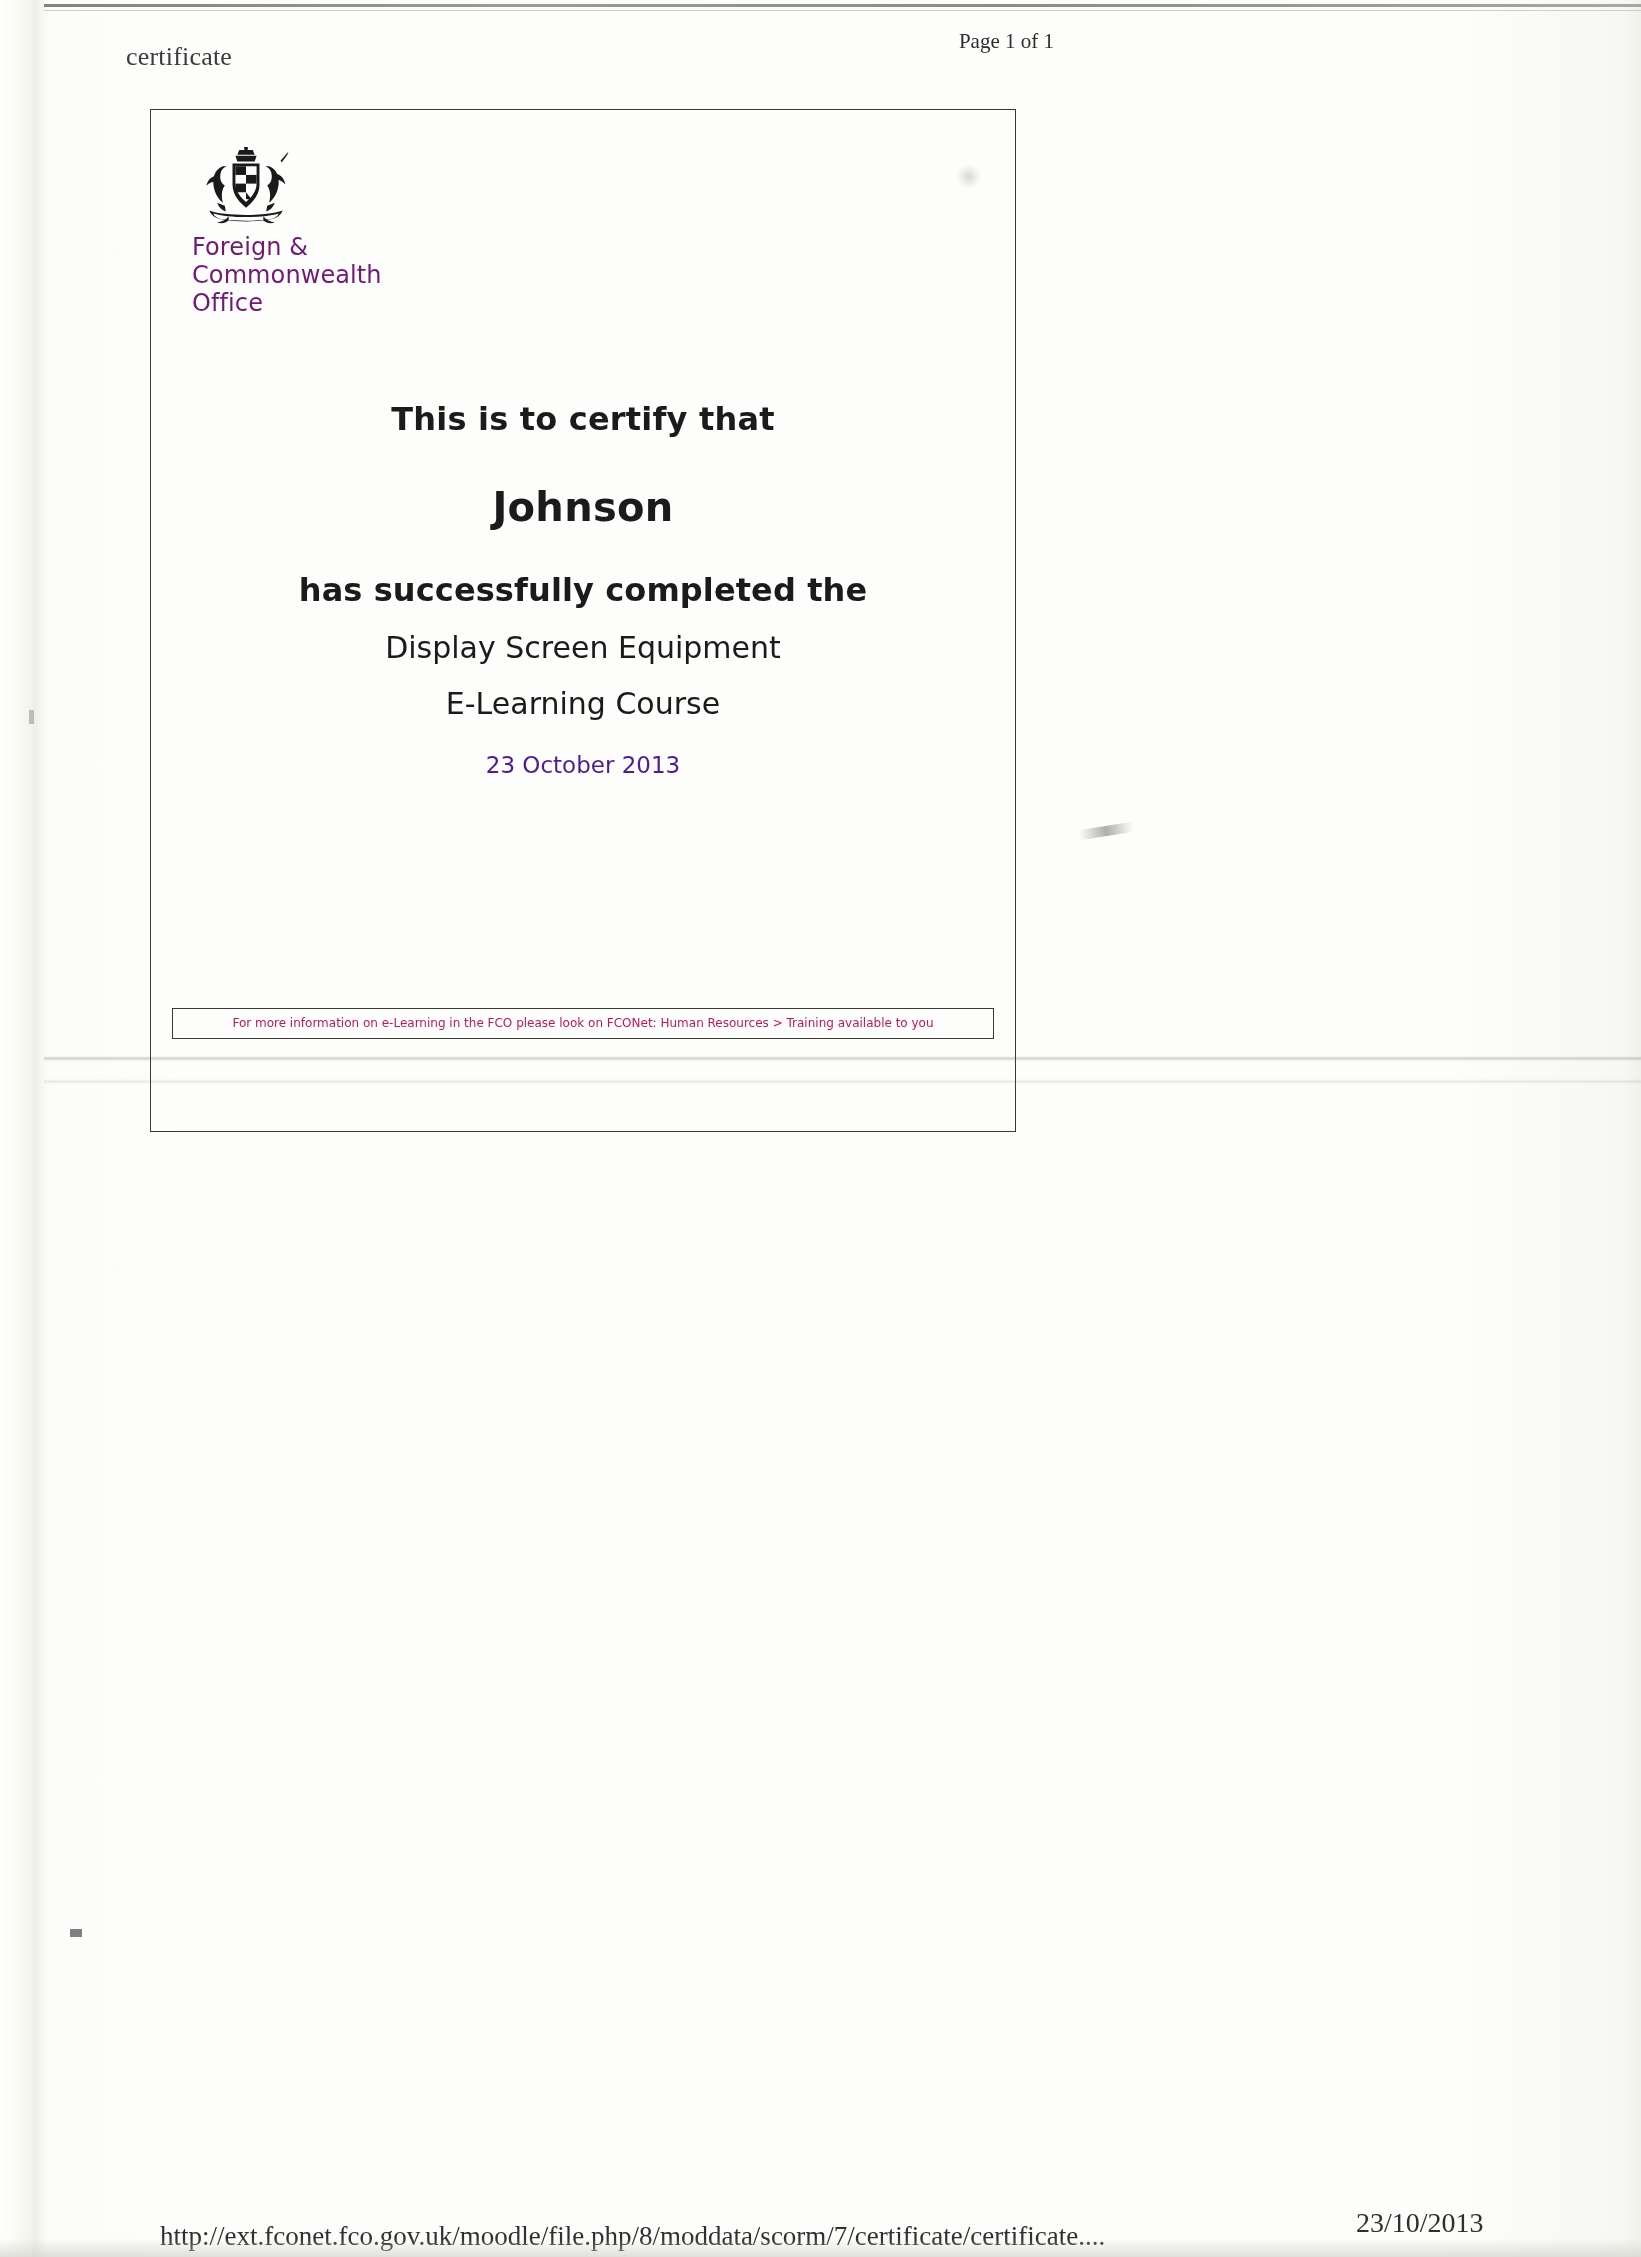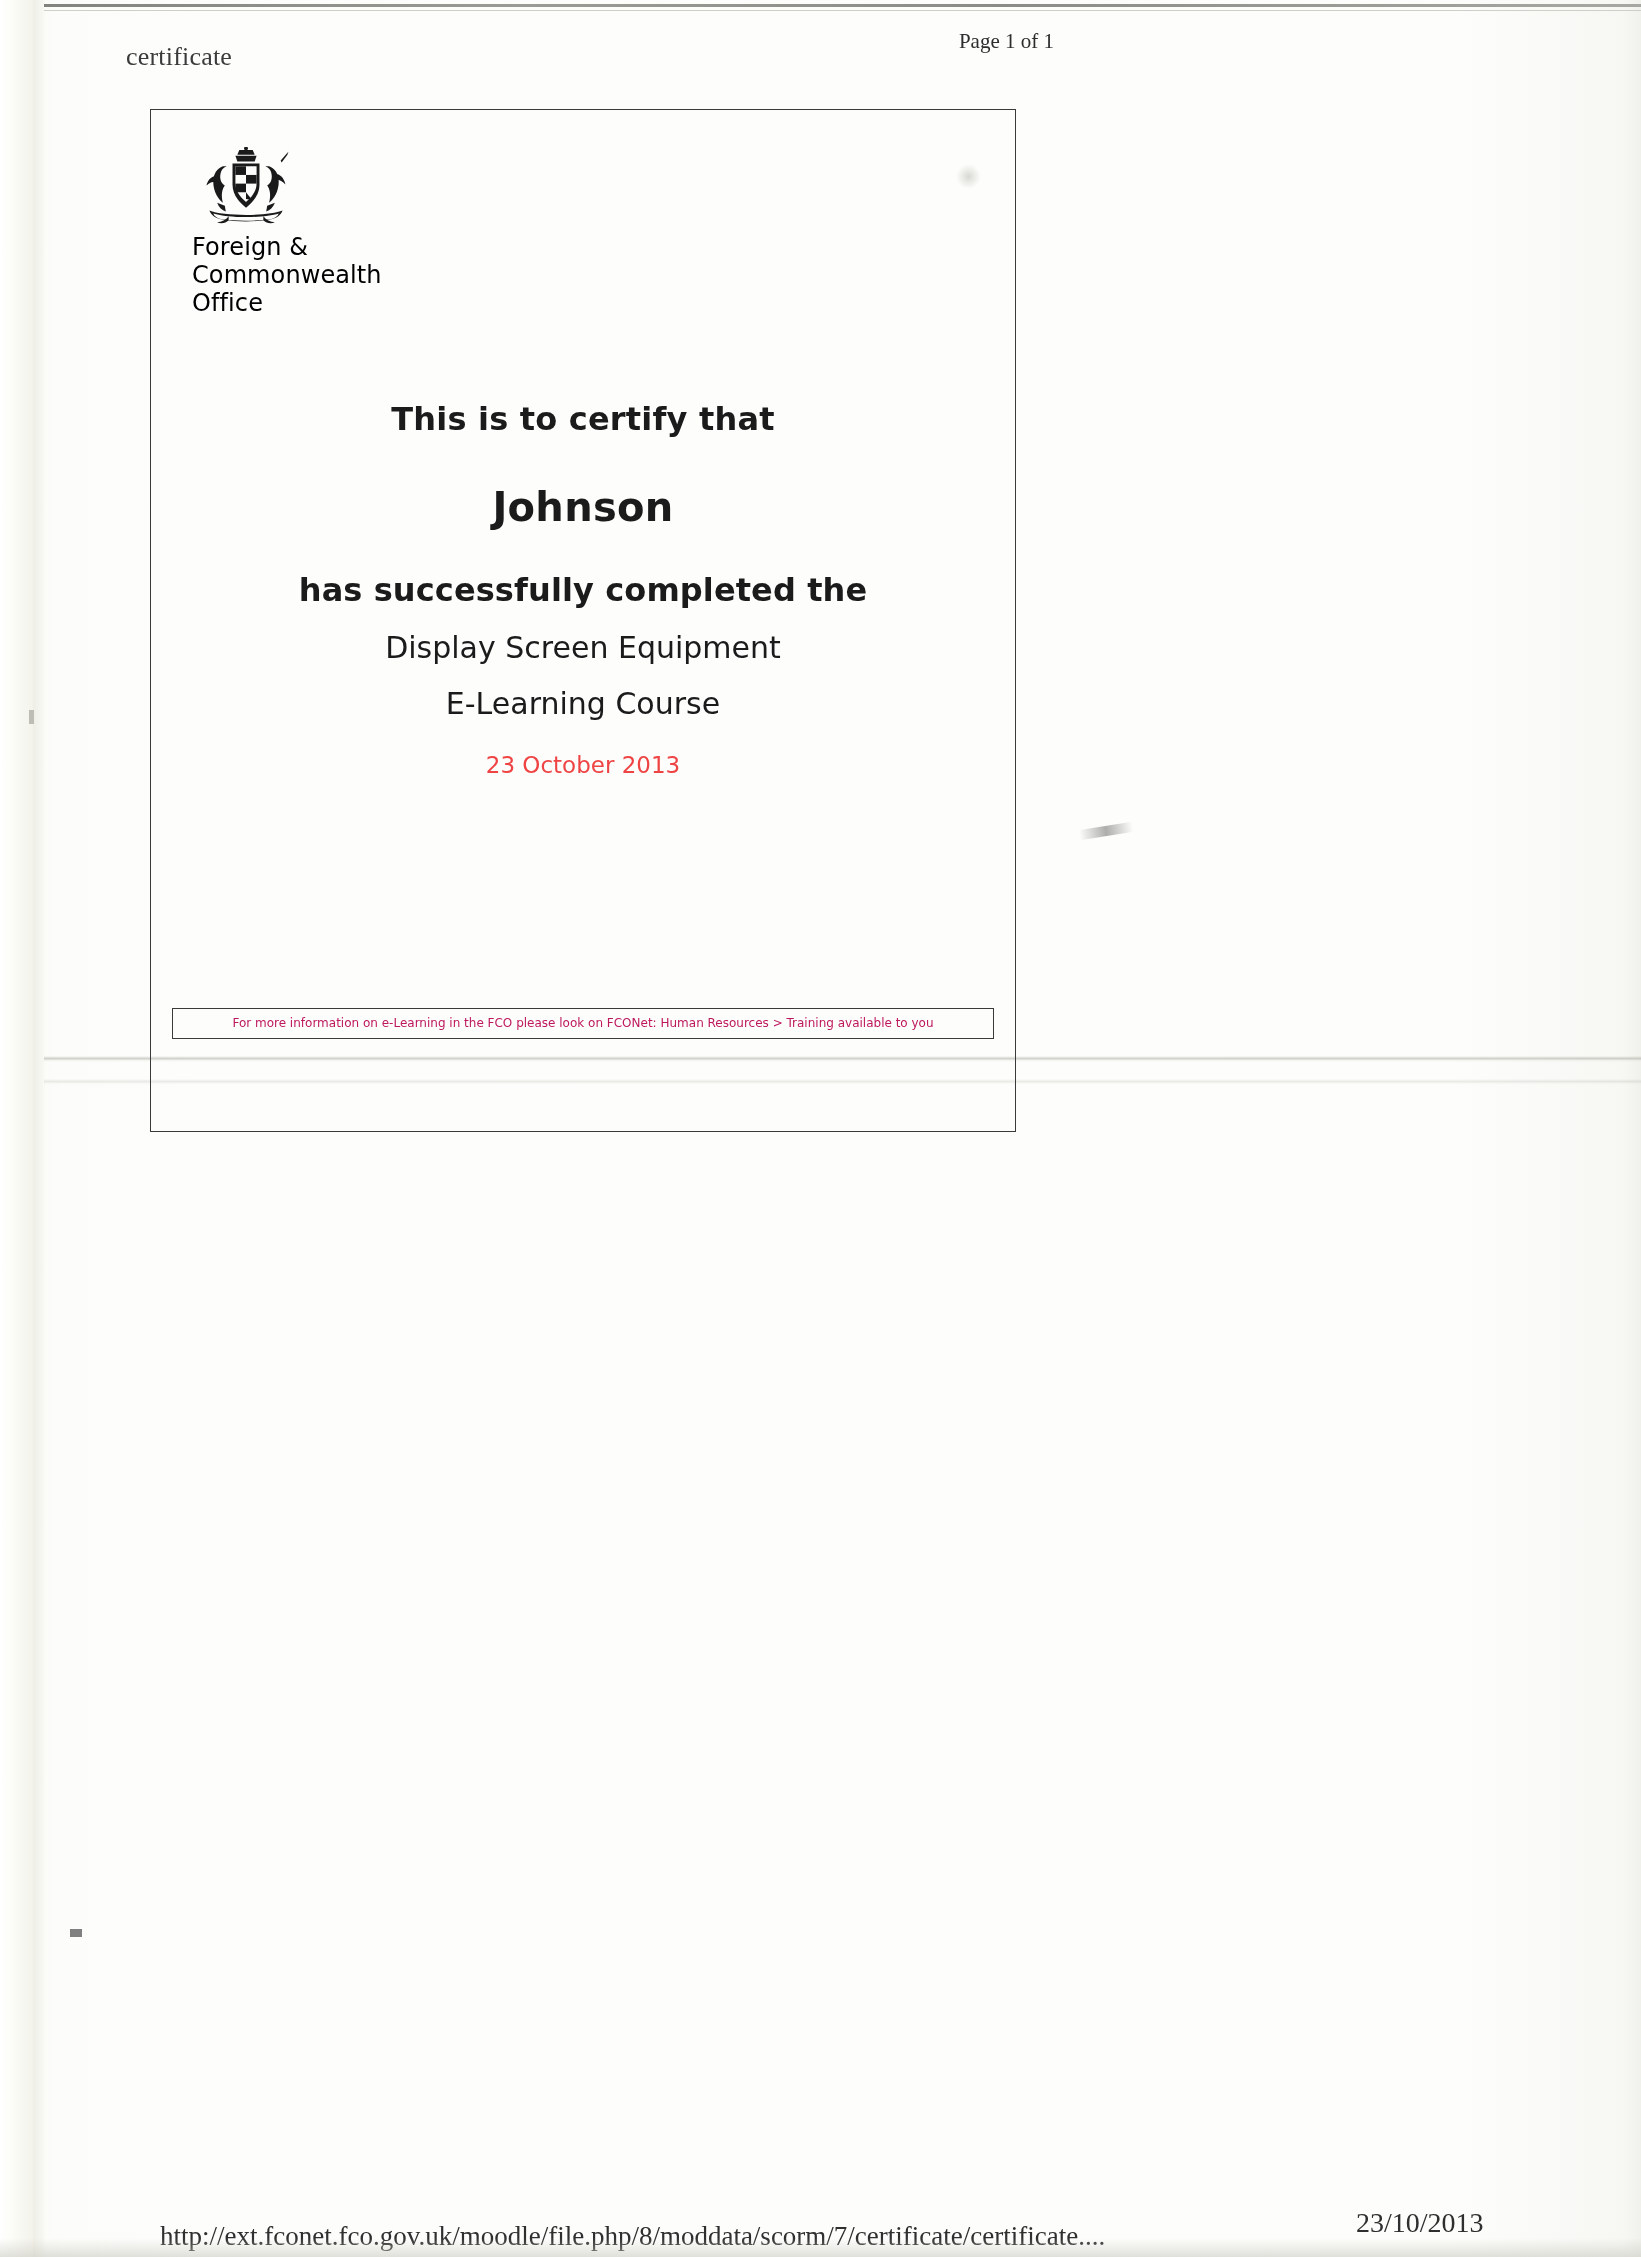--- a/index.html
+++ b/index.html
@@ -95,21 +95,21 @@
     position: absolute;
     left: 43px; top: 37px;
     width: 104px; height: 79px;
   }
   .logo-text {
     position: absolute;
     left: 41px; top: 124px;
     font-family: "DejaVu Sans", sans-serif;
     font-size: 24px;
     line-height: 1.16;
-    color: #000000;
+    color: #701a75;
     letter-spacing: 0.1px;
   }
 
   .cert-body {
     position: absolute;
     left: 0; right: 0;
     top: 290px;
     text-align: center;
     font-family: "DejaVu Sans", sans-serif;
     color: #1b1b1b;
@@ -144,21 +144,21 @@
   }
   .course2 {
     font-size: 30px;
     font-weight: normal;
     margin-top: 21px;
   }
   .cert-date {
     font-size: 23px;
     font-weight: normal;
     margin-top: 31px;
-    color: #ef4444;
+    color: #4c1d95;
   }
 
   
   .footnote-box {
     position: absolute;
     left: 21px; top: 898px;
     width: 822px;
     border: 1px solid #3a3a3a;
     box-sizing: border-box;
     padding: 6.8px 7.7px 8.7px 7.7px;

